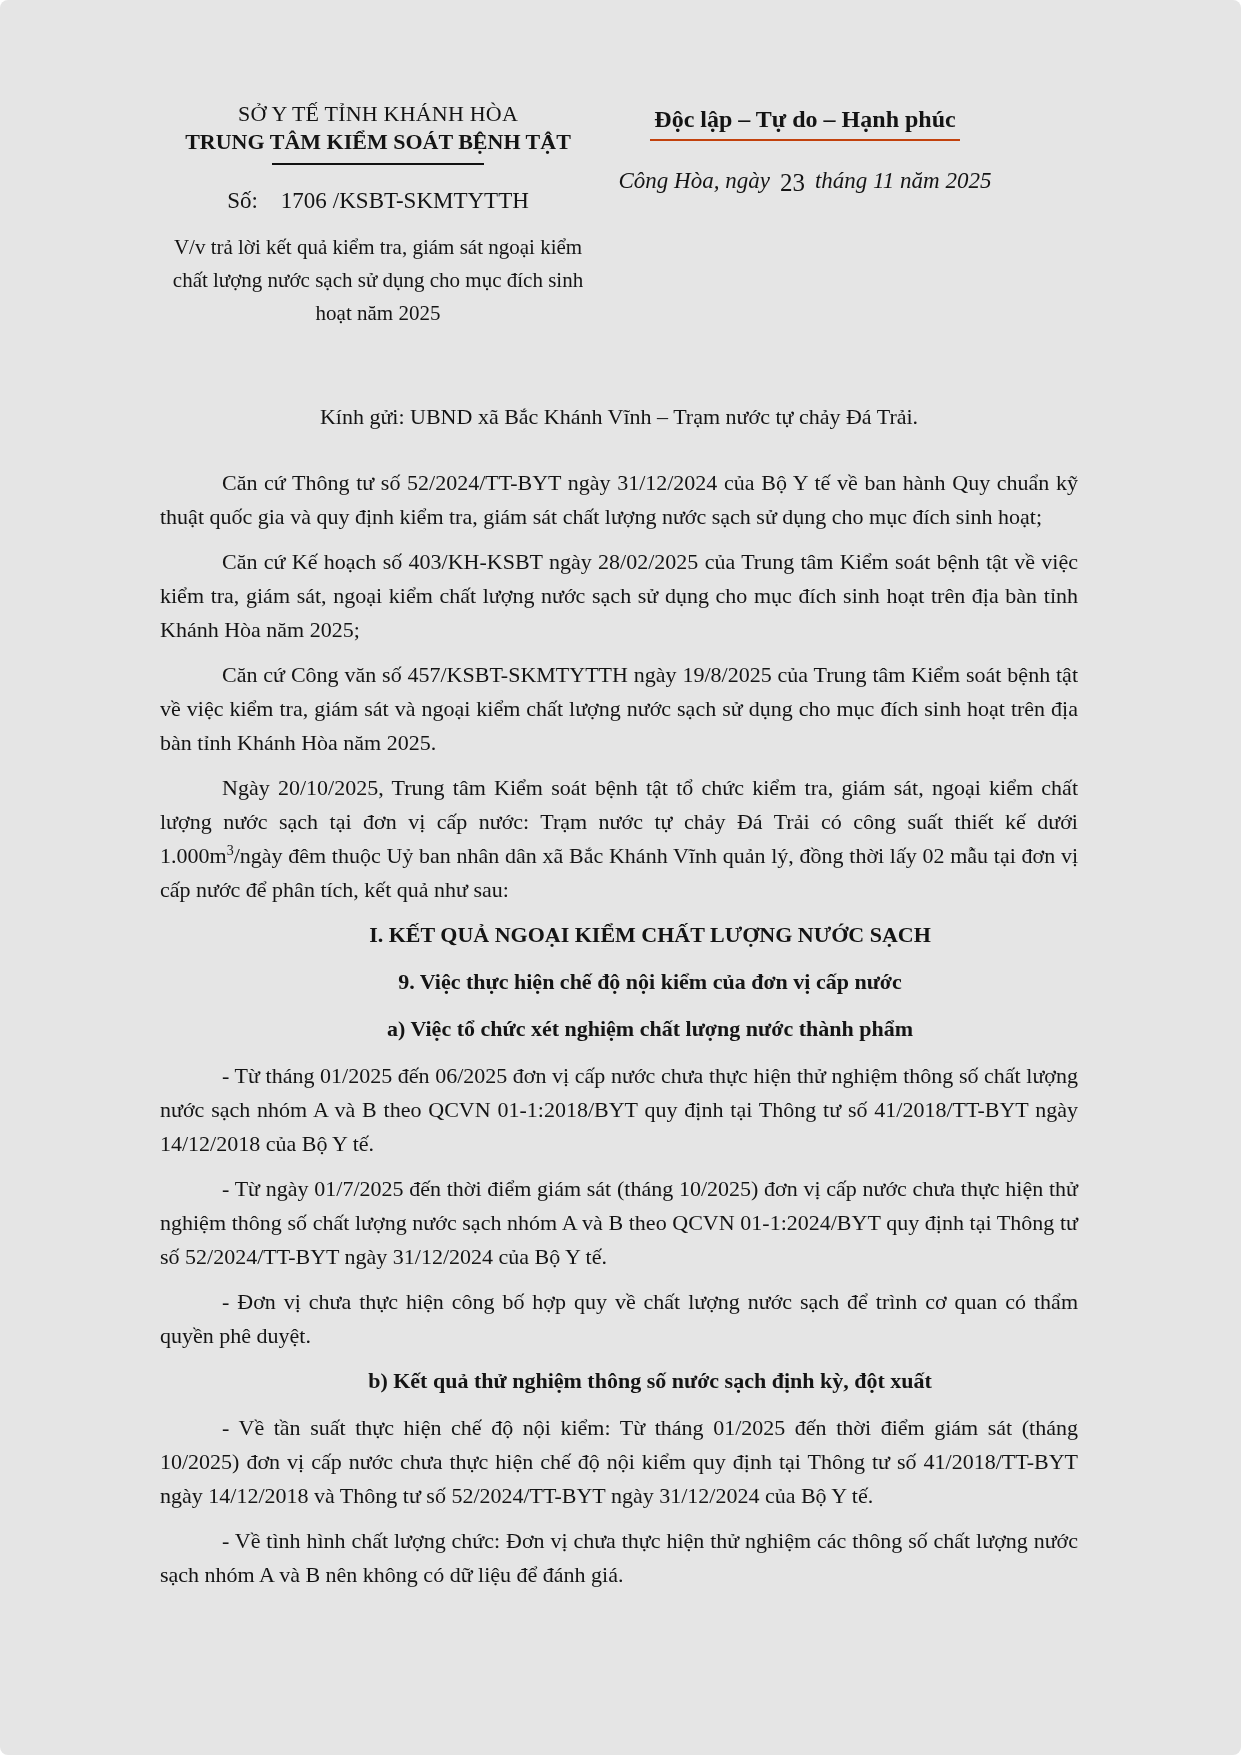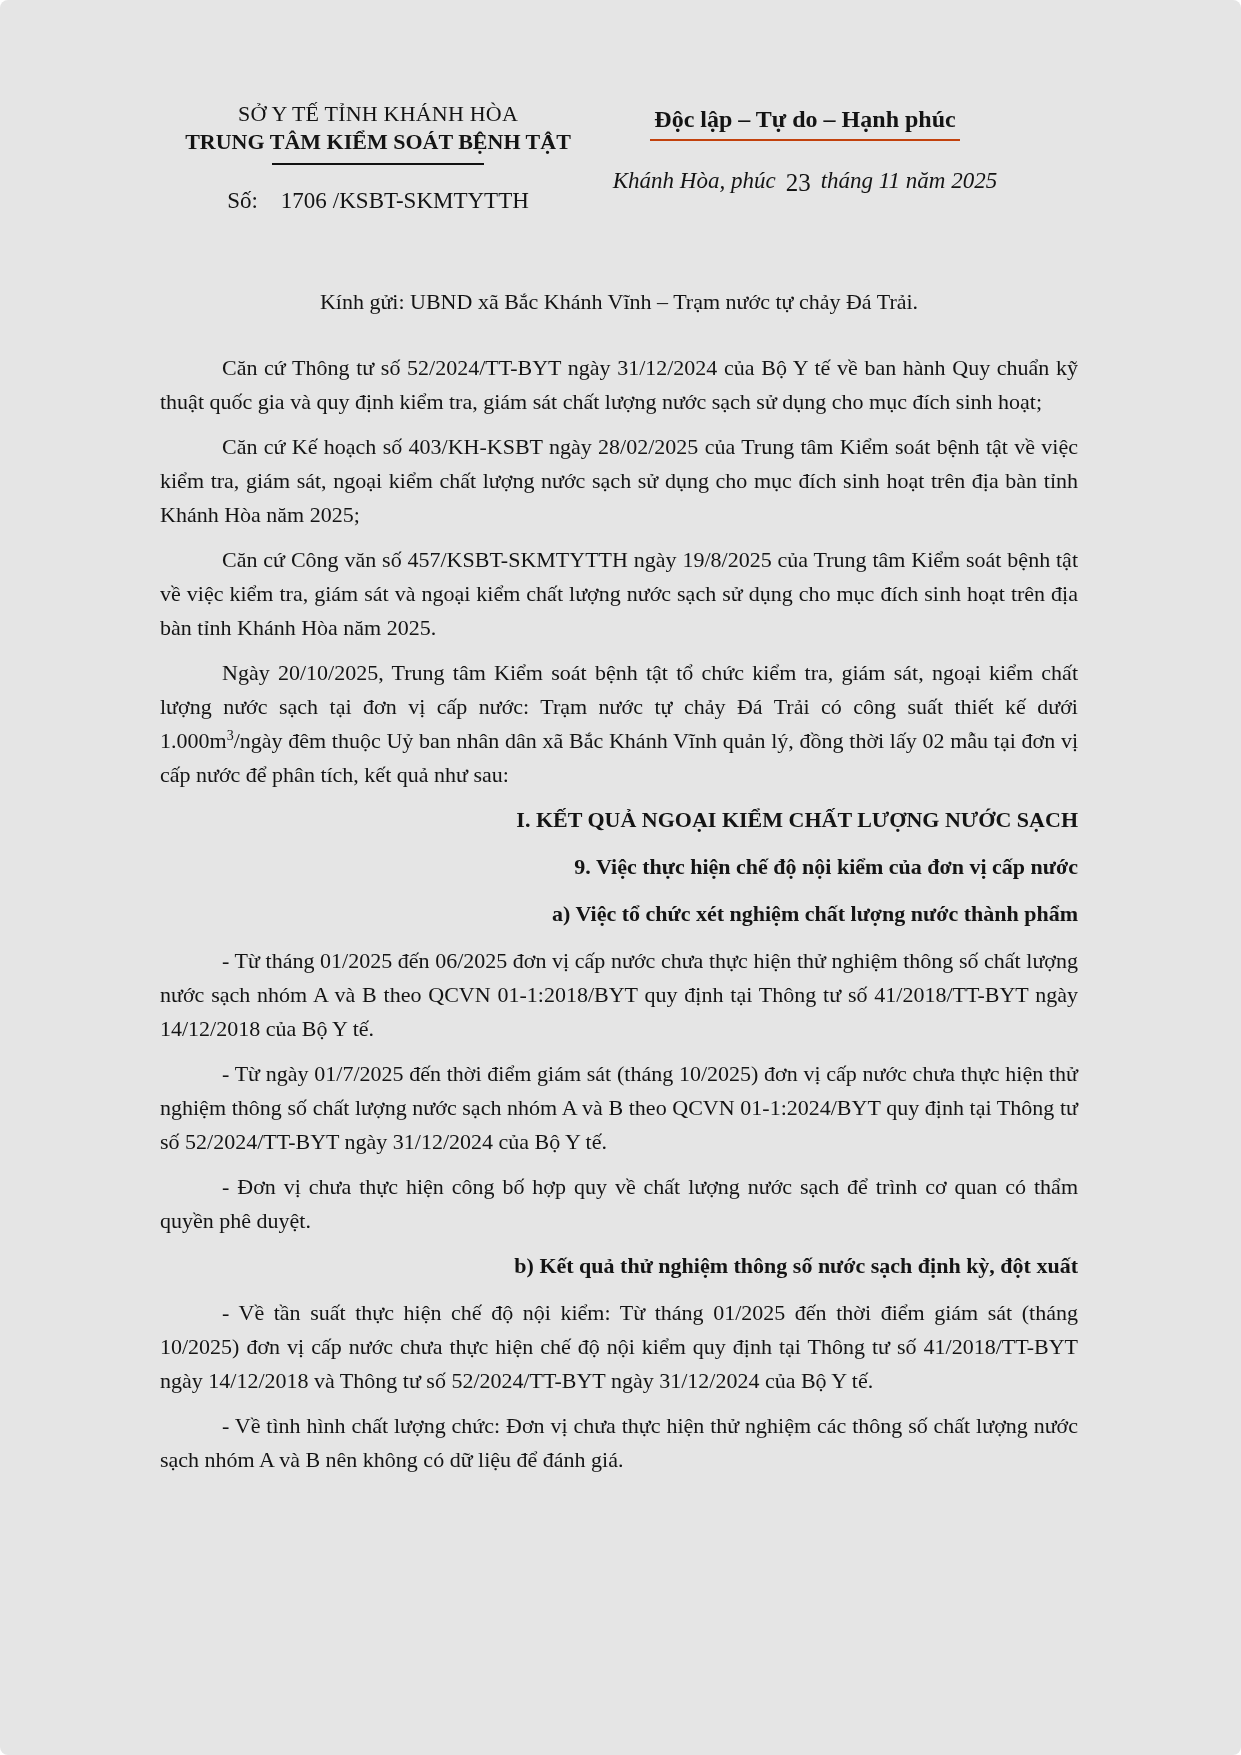--- a/index.html
+++ b/index.html
@@ -60,46 +60,47 @@
     font-size:22px;line-height:34px;
     text-align:justify;
     text-indent:62px;
   }
   .para sup{font-size:14px;line-height:0;}
   .heading{
     margin:4px 0 13px 0;
     font-size:22px;line-height:34px;
     font-weight:bold;
     text-indent:62px;
-    text-align:right;
+    text-align:center;
   }
   p{margin-top:0;}
 </style>
 </head>
 <body>
 
 <div class="page">
 
   <div class="header">
 
     <div class="h-left">
       <div class="org-parent">SỞ Y TẾ TỈNH KHÁNH HÒA</div>
       <div class="org-name">TRUNG TÂM KIỂM SOÁT BỆNH TẬT</div>
       <div class="rule-left"></div>
       <div class="doc-number">
         <span>Số:</span><span class="num-val">1706</span><span>/KSBT-SKMTYTTH</span>
       </div>
+      <div class="subject">V/v trả lời kết quả kiểm tra, giám sát ngoại kiểm chất lượng nước sạch sử dụng cho mục đích sinh hoạt năm 2025</div>
     </div>
 
     <div class="h-right">
       <div class="motto2-wrap">
         <span class="motto2">Độc lập – Tự do – Hạnh phúc</span>
       </div>
       <div class="place-date">
-        <span>Khánh Hòa, phúc</span><span class="day">23</span><span>tháng 11 năm 2025</span>
+        <span>Công Hòa, ngày</span><span class="day">23</span><span>tháng 11 năm 2025</span>
       </div>
     </div>
 
   </div>
 
   <div class="content">
 
     <p class="salutation">Kính gửi: UBND xã Bắc Khánh Vĩnh – Trạm nước tự chảy Đá Trải.</p>
 
     <p class="para">Căn cứ Thông tư số 52/2024/TT-BYT ngày 31/12/2024 của Bộ Y tế về ban hành Quy chuẩn kỹ thuật quốc gia và quy định kiểm tra, giám sát chất lượng nước sạch sử dụng cho mục đích sinh hoạt;</p>

